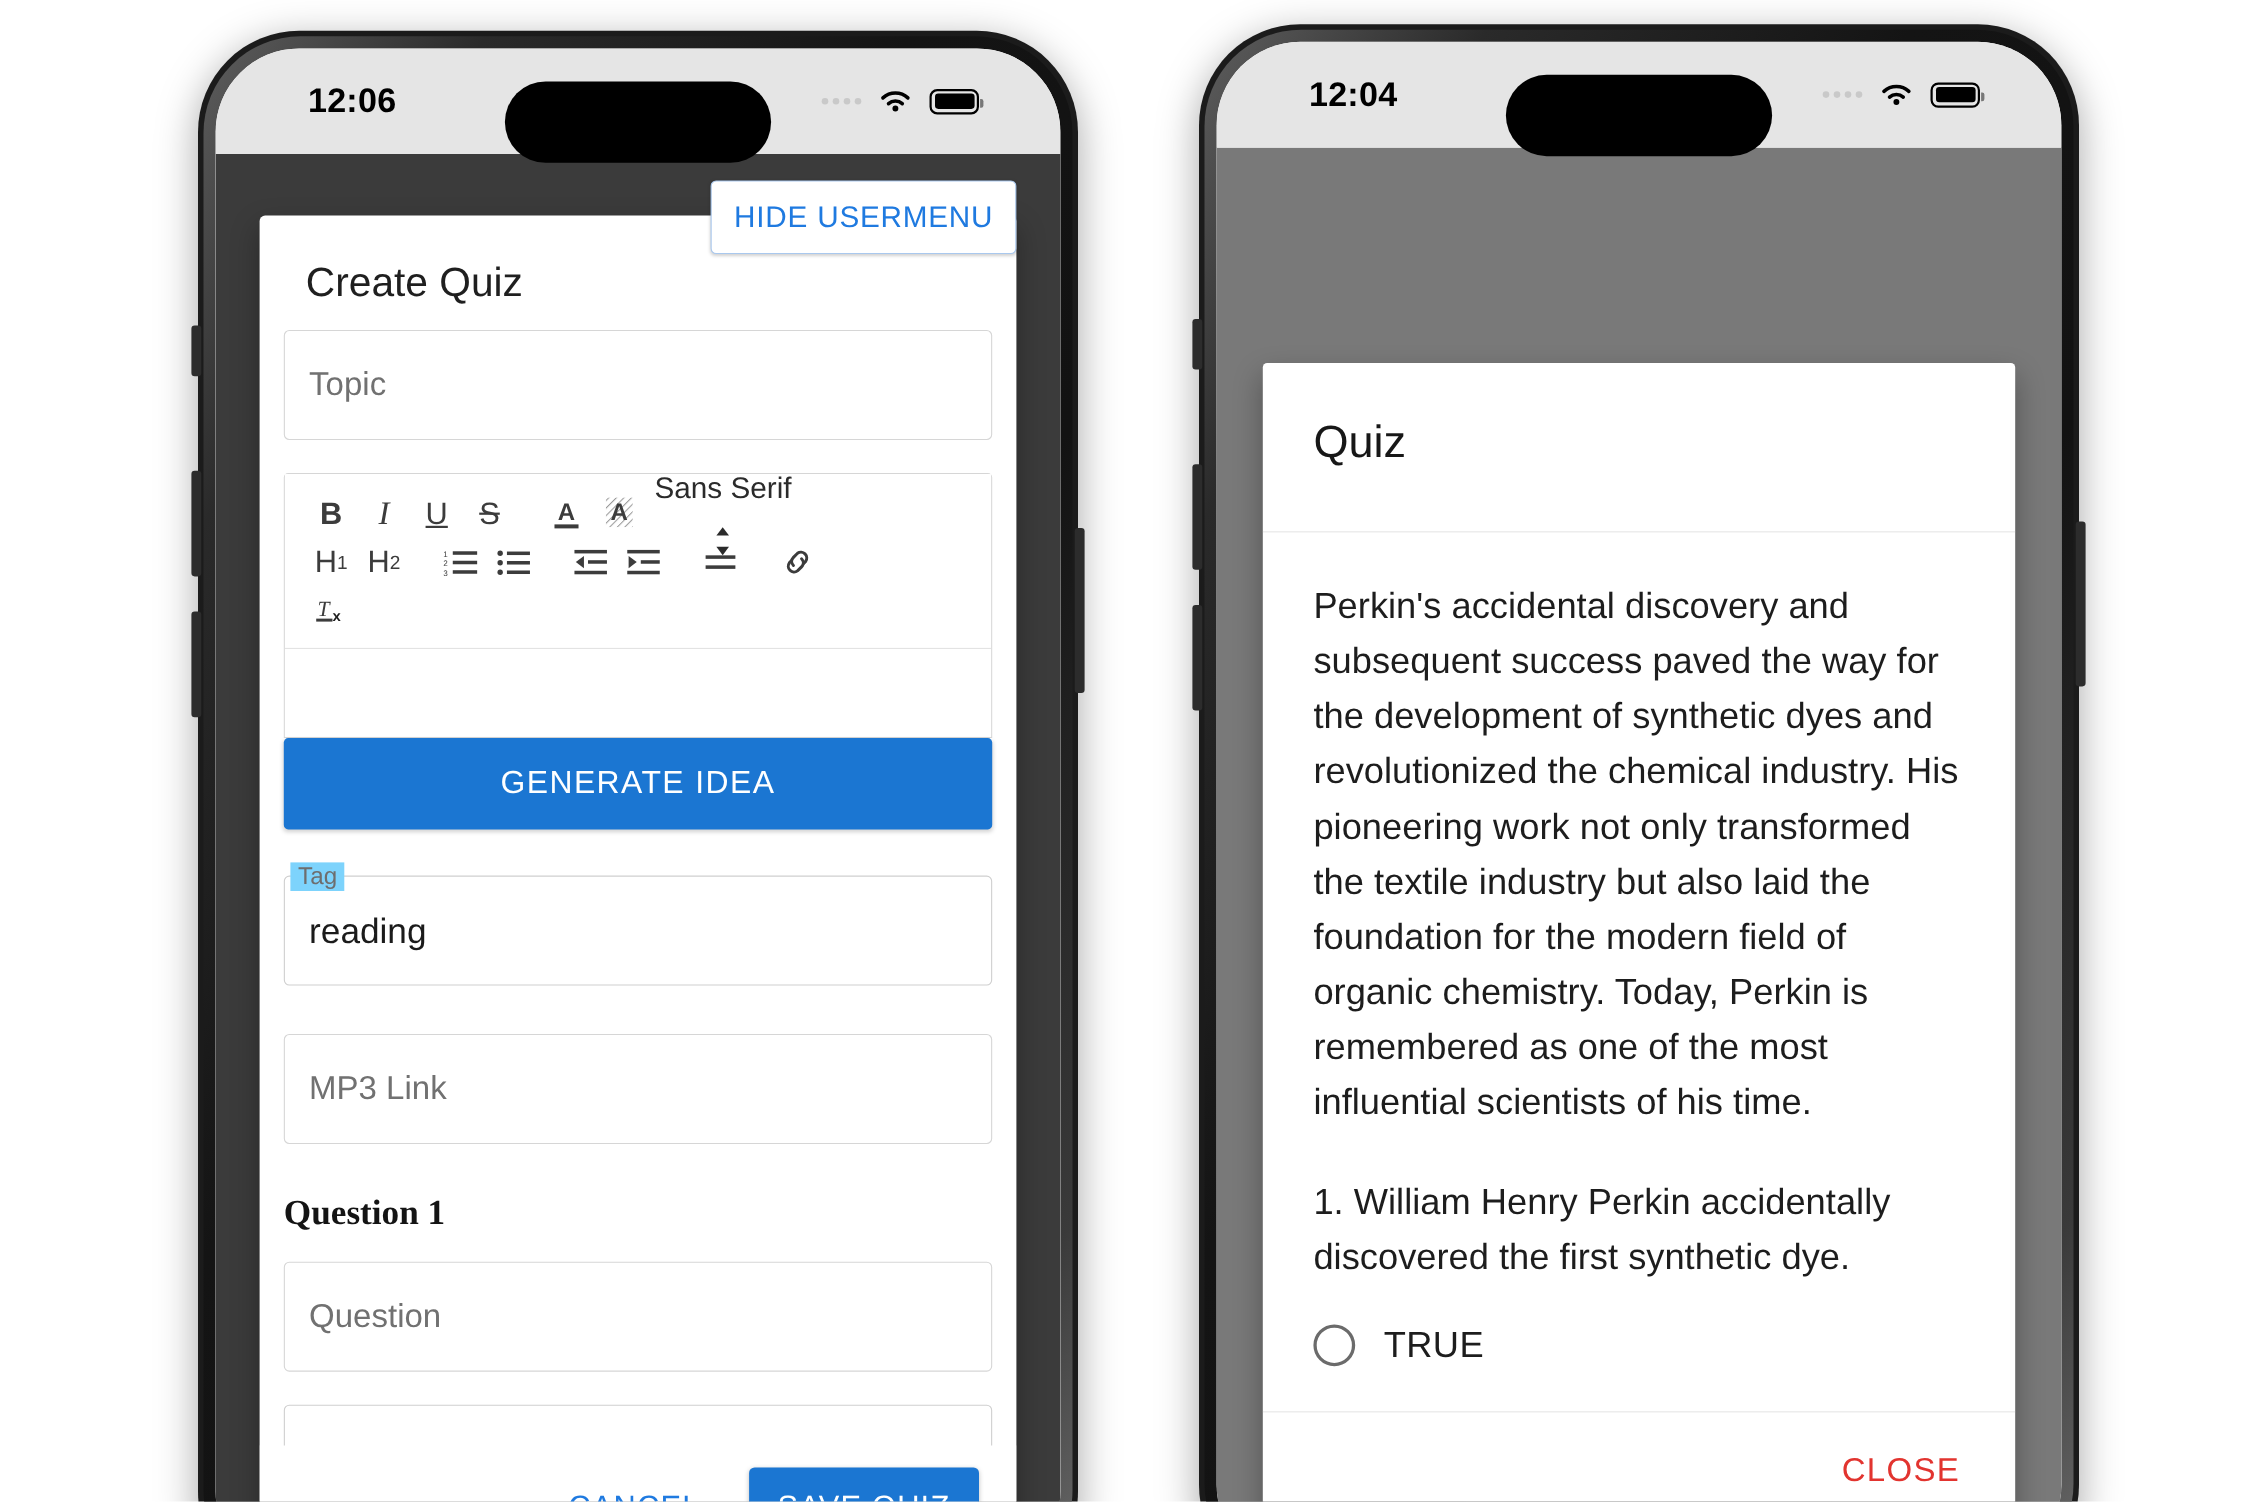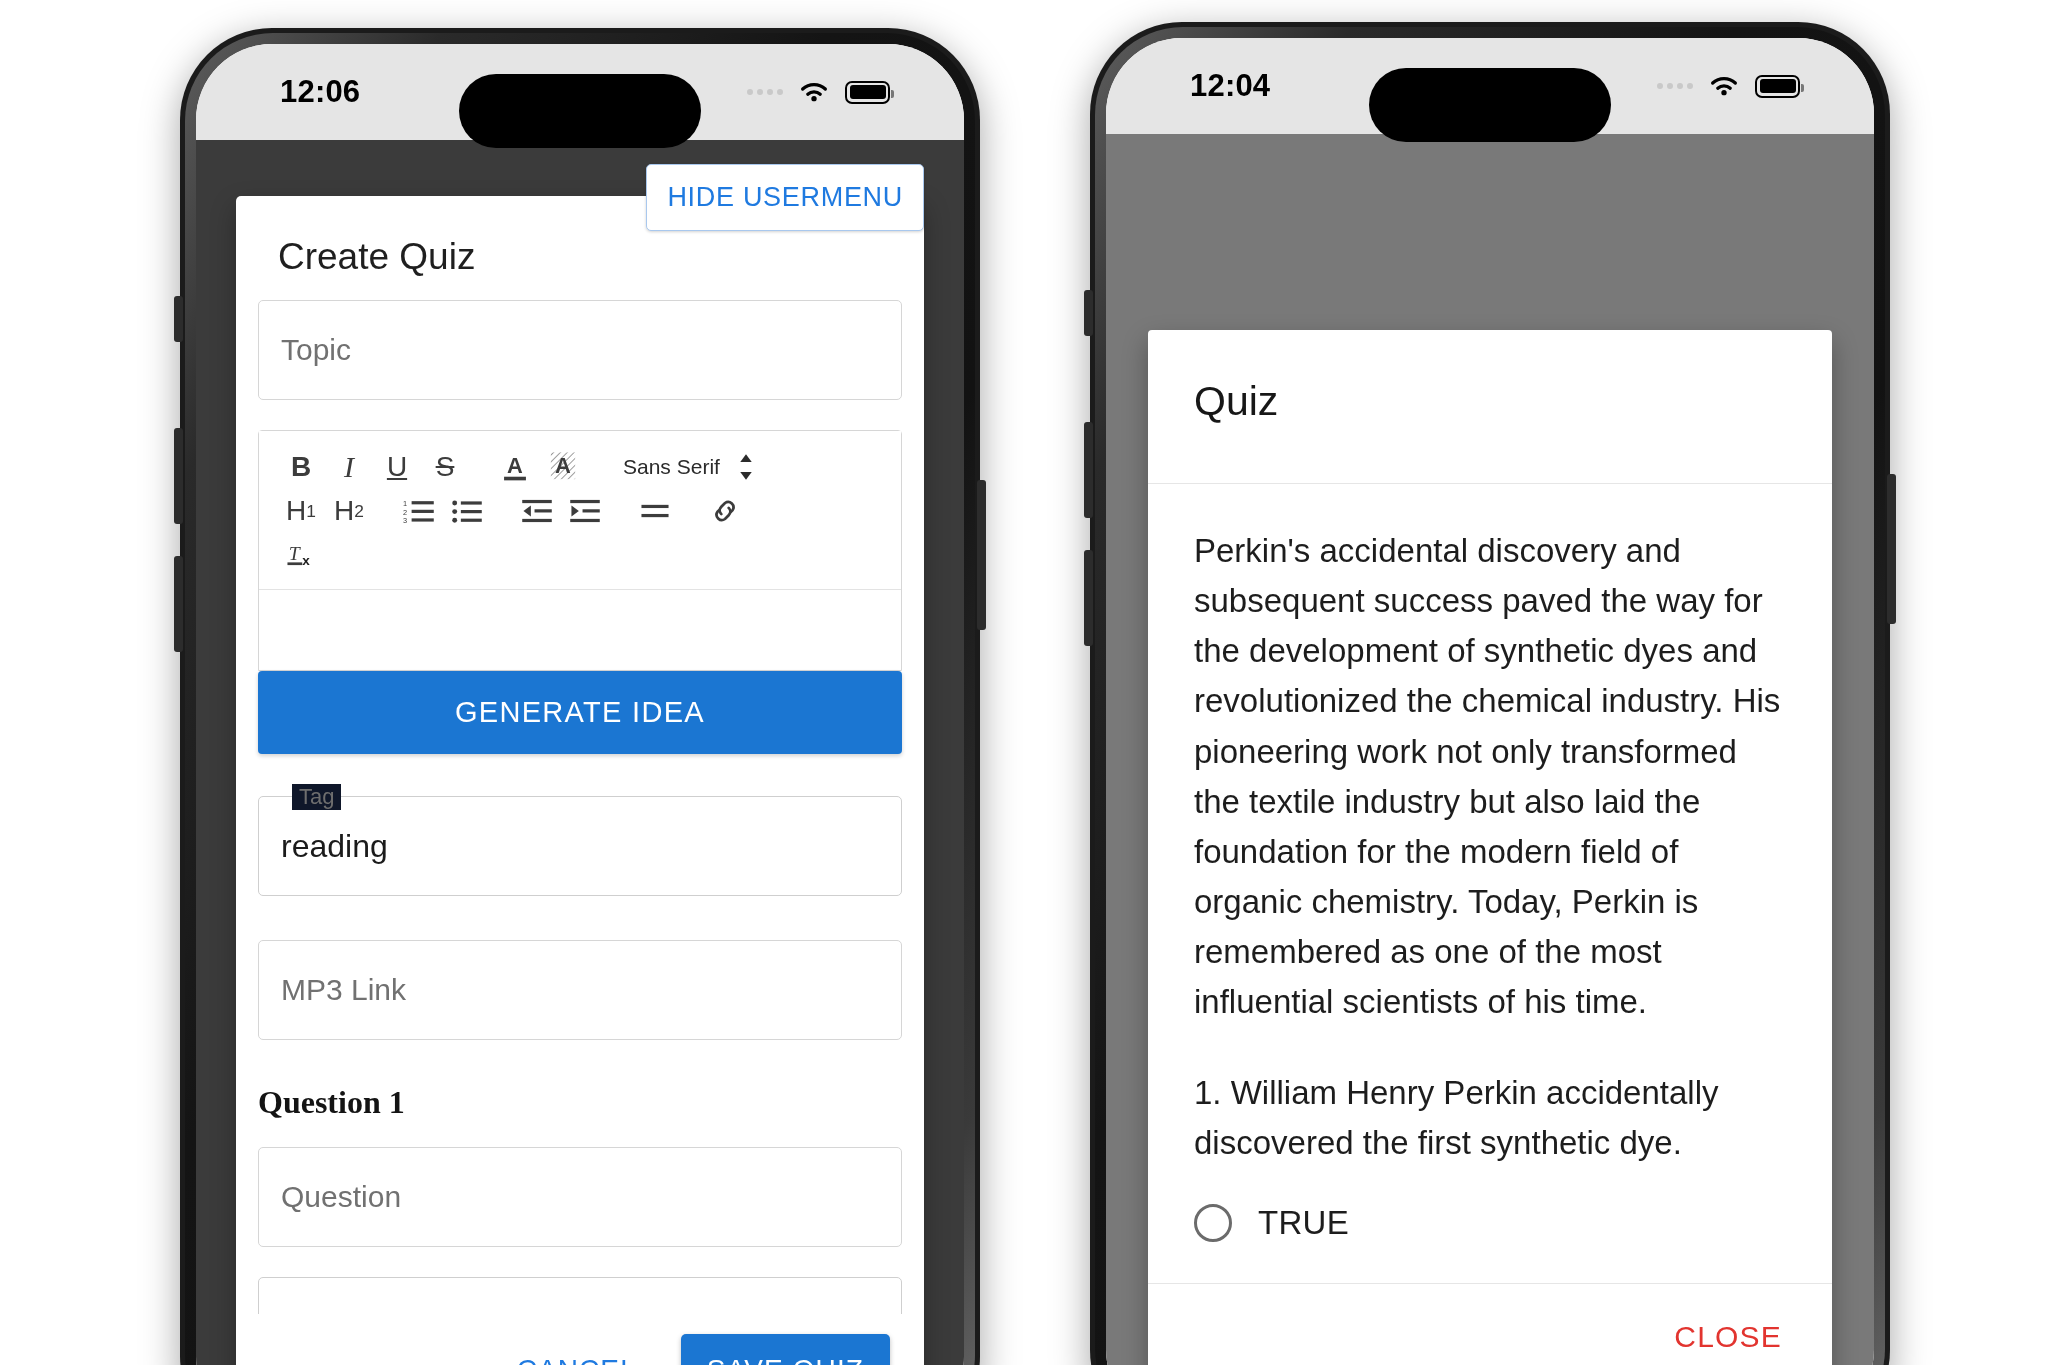--- a/index.html
+++ b/index.html
@@ -175,22 +175,22 @@
     background: #fff;
   }
   .field .ph { font-size: 30px; color: #717171; }
   .field .val { font-size: 32px; color: #1b1b1b; }
 
   
   .field.outlined { border-color: #cfcfcf; }
   .field .legend {
     position: absolute;
     top: -13px;
-    left: 33px;
-    background: #0f172a;
+    left: 5px;
+    background: #7dd3fc;
     padding: 0 7px;
     font-size: 22px;
     color: #6e6e6e;
   }
 
   
   .rte {
     border: 1px solid #d6d6d6;
     border-radius: 4px 4px 0 0;
     margin-bottom: 0;
@@ -216,23 +216,24 @@
     font-size: 28px;
     cursor: pointer;
     user-select: none;
   }
   .tb.gapL { margin-left: 22px; }
   .tb-b { font-weight: 700; font-family: "Liberation Sans", sans-serif; }
   .tb-i { font-style: italic; font-family: "Liberation Serif", serif; font-size: 30px; }
   .tb-u { text-decoration: underline; }
   .tb-s { text-decoration: line-through; }
   .tb-font {
-    font-size: 21px; color: #2b2b2b; margin-left: 36px;
+    font-size: 27px; color: #2b2b2b; margin-left: 8px;
     white-space: nowrap; display: flex; align-items: center; gap: 18px;
     cursor: pointer;
+    flex-direction: column;
   }
   .tb-h sub { font-size: .62em; }
   .rte-area { height: 80px; background: #fff; }
 
   .generate-btn {
     display: block;
     width: 100%;
     border: none;
     border-radius: 4px;
     background: #1b76d2;

